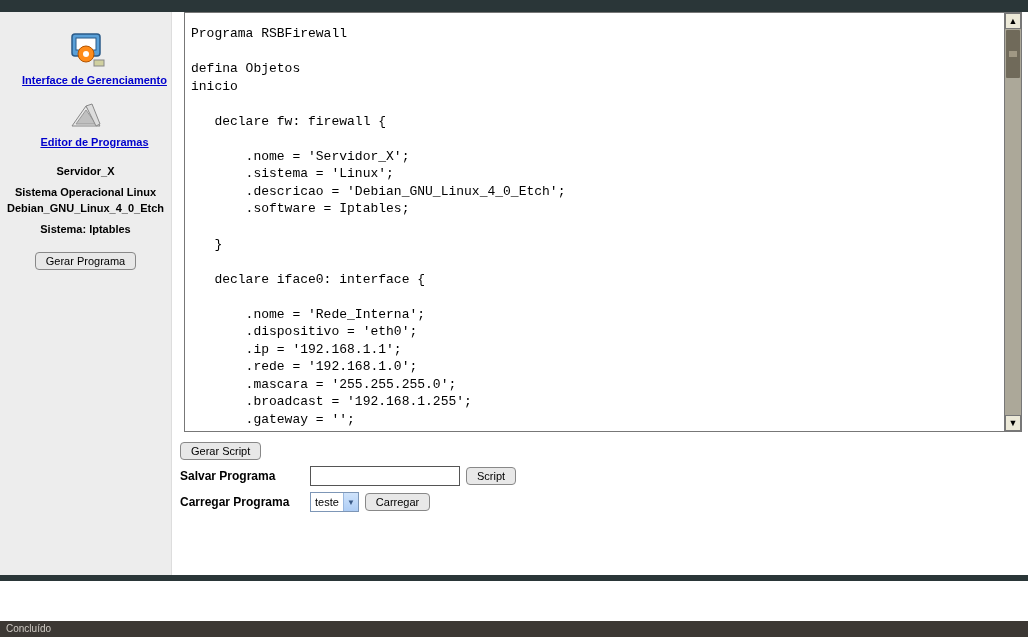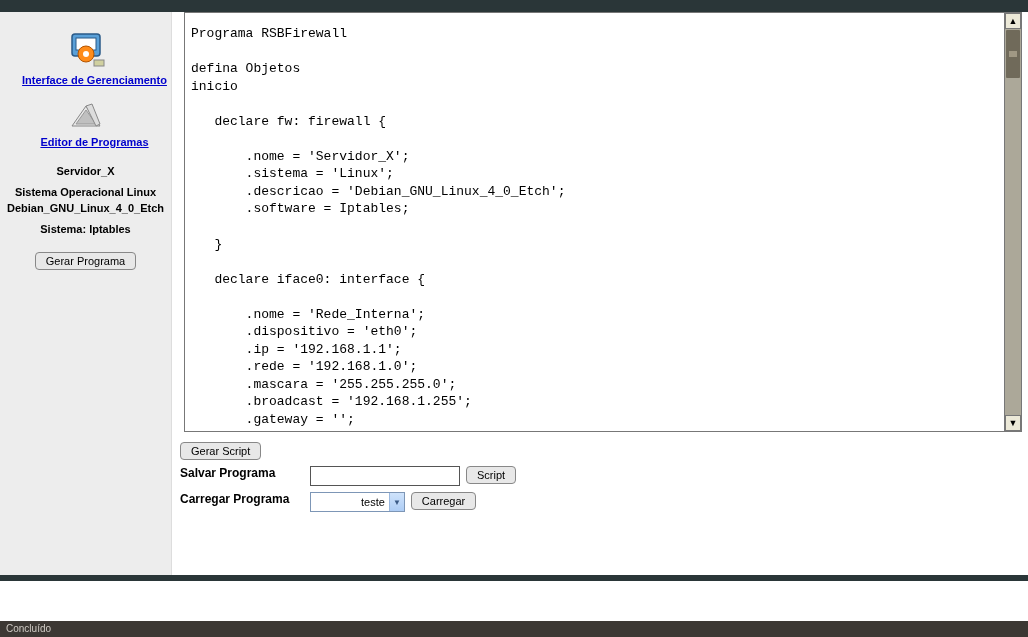--- a/index.html
+++ b/index.html
@@ -27,25 +27,25 @@
     
     .fake-scrollbar-v { position: absolute; right: 6px; top: 0; width: 18px; height: 420px; background: #aca899; border: 1px solid #777; }
     .fake-scrollbar-v .arrow { height: 16px; background: #ece9d8; border: 1px solid #777; display: flex; align-items: center; justify-content: center; font-size: 9px; cursor: pointer; }
     .fake-scrollbar-v .arrow.up { border-bottom: 1px solid #777; }
     .fake-scrollbar-v .arrow.down { position: absolute; bottom: 0; left: 0; right: 0; }
     .fake-scrollbar-v .thumb { position: absolute; top: 17px; left: 1px; right: 1px; height: 48px; background: #706a5a; border-radius: 1px; }
     .fake-scrollbar-v .thumb .grip { position:absolute; top:50%; left:3px; right:3px; transform:translateY(-50%); }
     .fake-scrollbar-v .thumb .grip div { height:1px; background:#cfc6ad; margin:1px 0; }
     
     .controls { margin: 8px 0 0 8px; }
-    .control-row { display: flex; align-items: flex-start; margin: 6px 0; }
+    .control-row { display: flex; align-items: center; margin: 6px 0; }
     .control-label { font-weight: bold; width: 130px; font-size: 12px; }
     .text-input { border: 1px solid #555; height: 20px; width: 150px; padding: 1px 3px; font-family: inherit; font-size: 11px; background: #fff; }
     .select-btn-look { display:inline-flex; align-items:center; border:1px solid #7d96b6; background:#fff; height:20px; }
-    .select-btn-look span { padding: 1px 4px; margin-left: 46px; }
+    .select-btn-look span { padding: 1px 4px; }
     .select-btn-look .dd { background: linear-gradient(#cfe3fb,#aecdf5); border-left:1px solid #9ab8df; width:15px; height:18px; display:flex; align-items:center; justify-content:center; font-size:8px; color:#3a5a86; cursor:pointer; }
     
     .footer-sep { height: 6px; background: #2a3638; width: 100%; margin-top: 0; }
     .footer-gap { height: 40px; background: #fff; }
     .statusbar { height: 18px; background: #3c3834; color: #cfcac4; font-size: 10px; padding: 2px 6px; }
     
     .icon-gerenc svg, .icon-editor svg { display:block; }
   </style>
 </head>
 <body>

